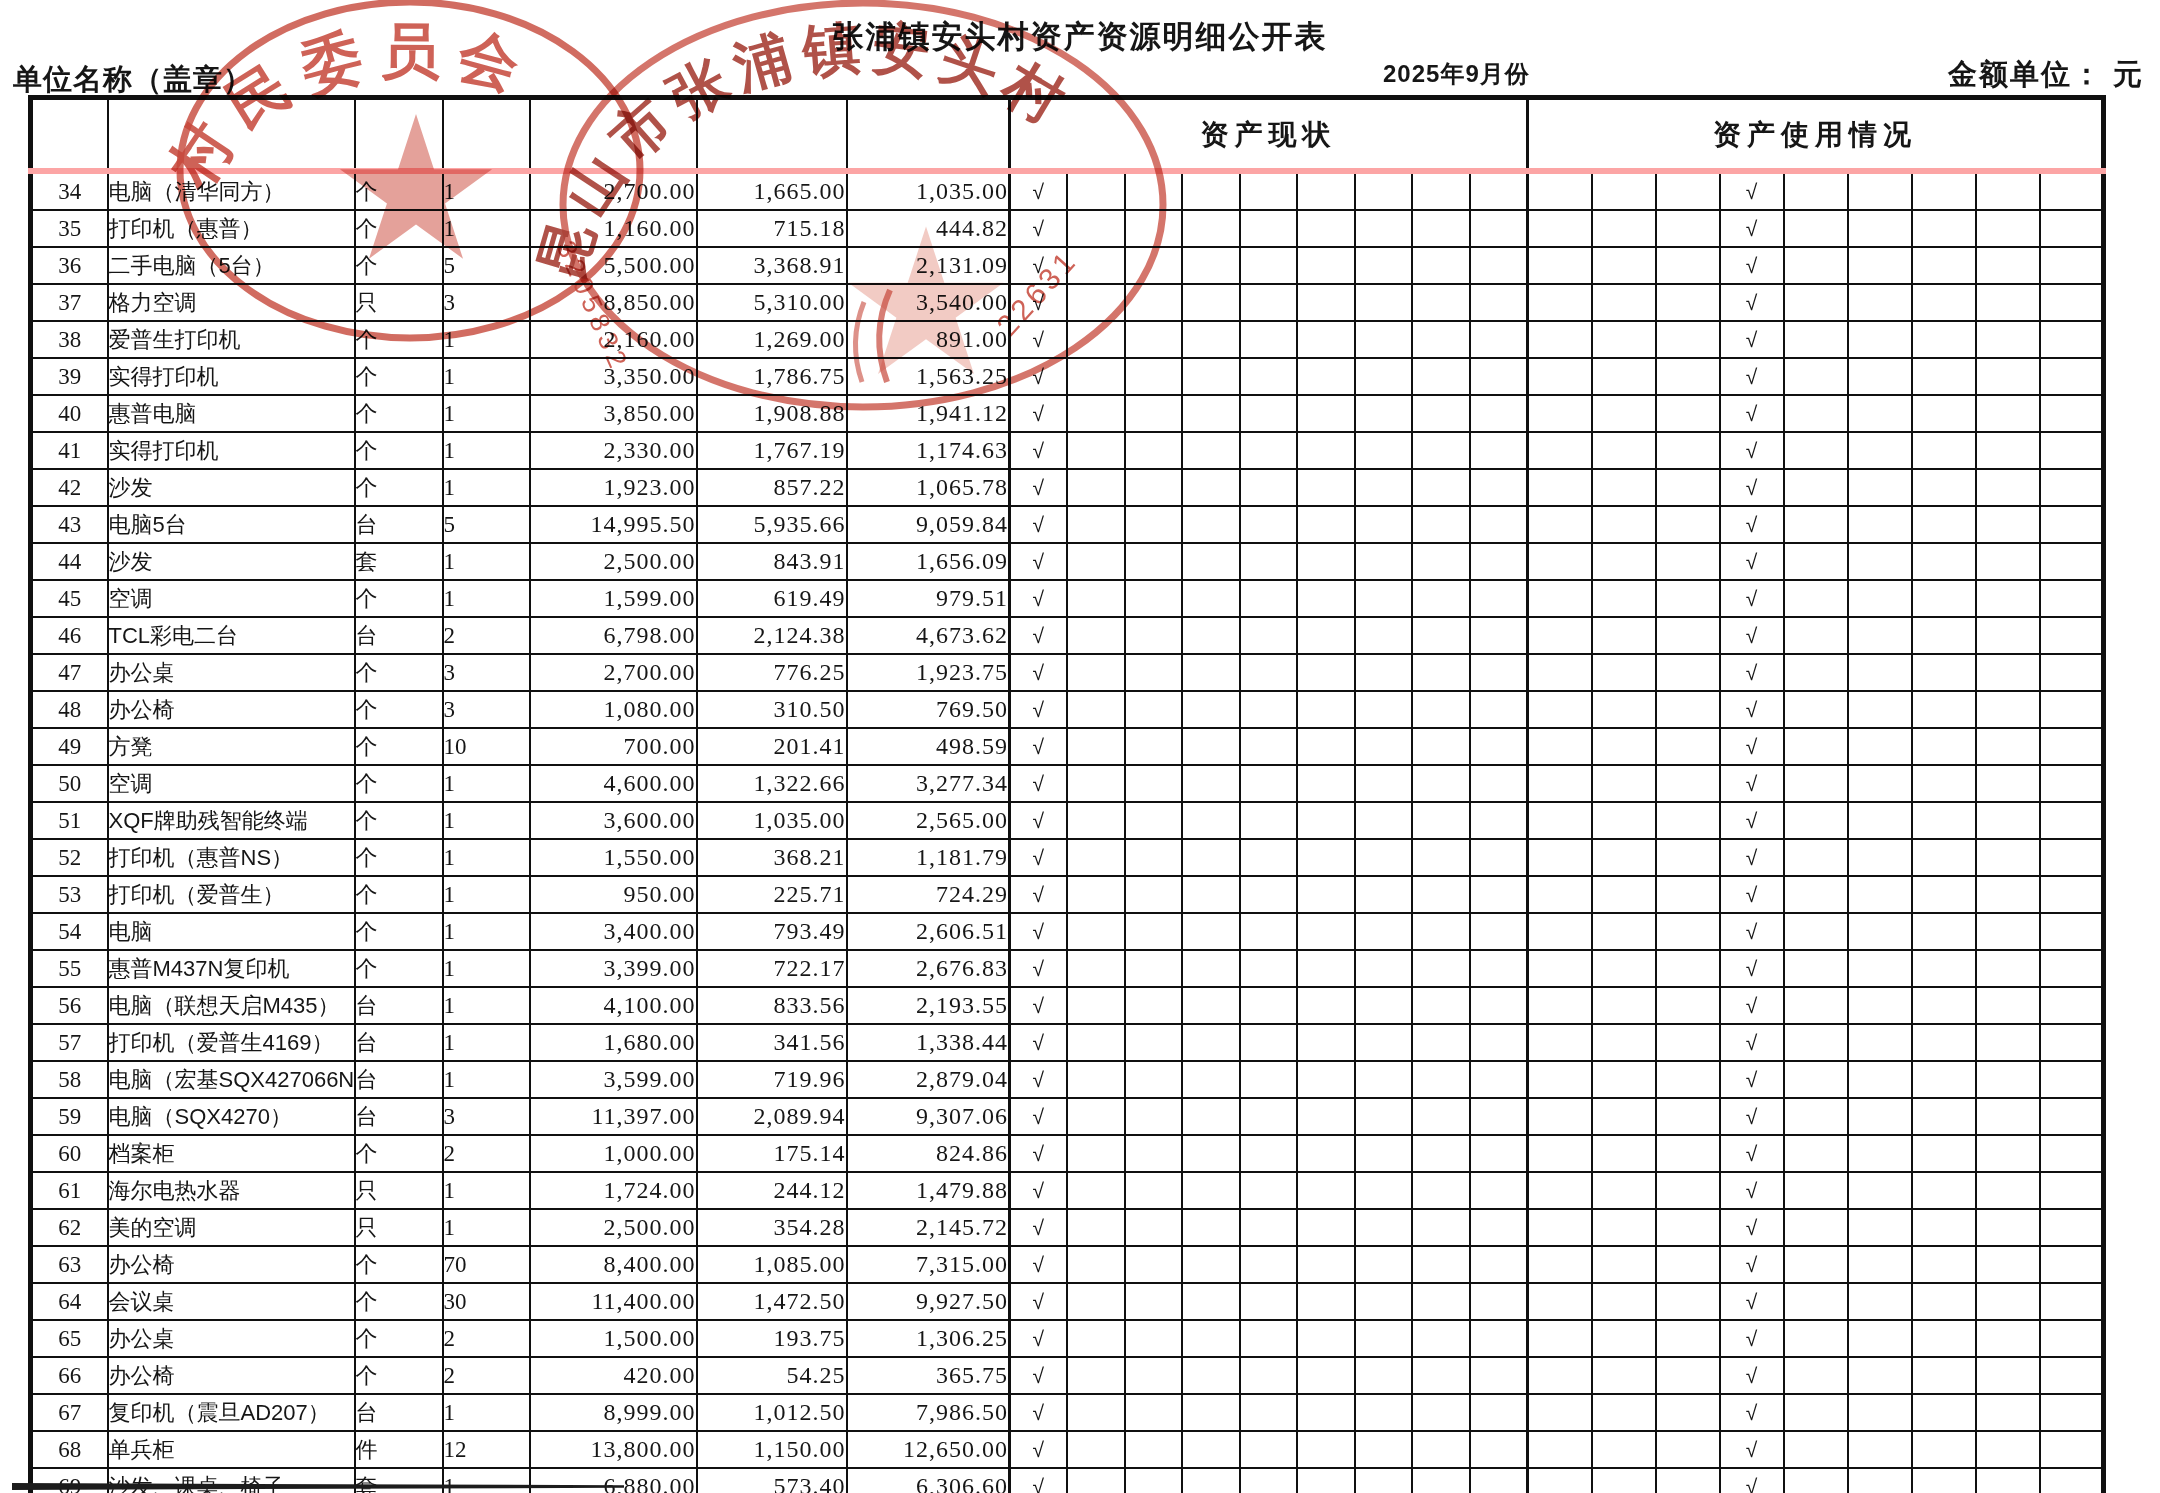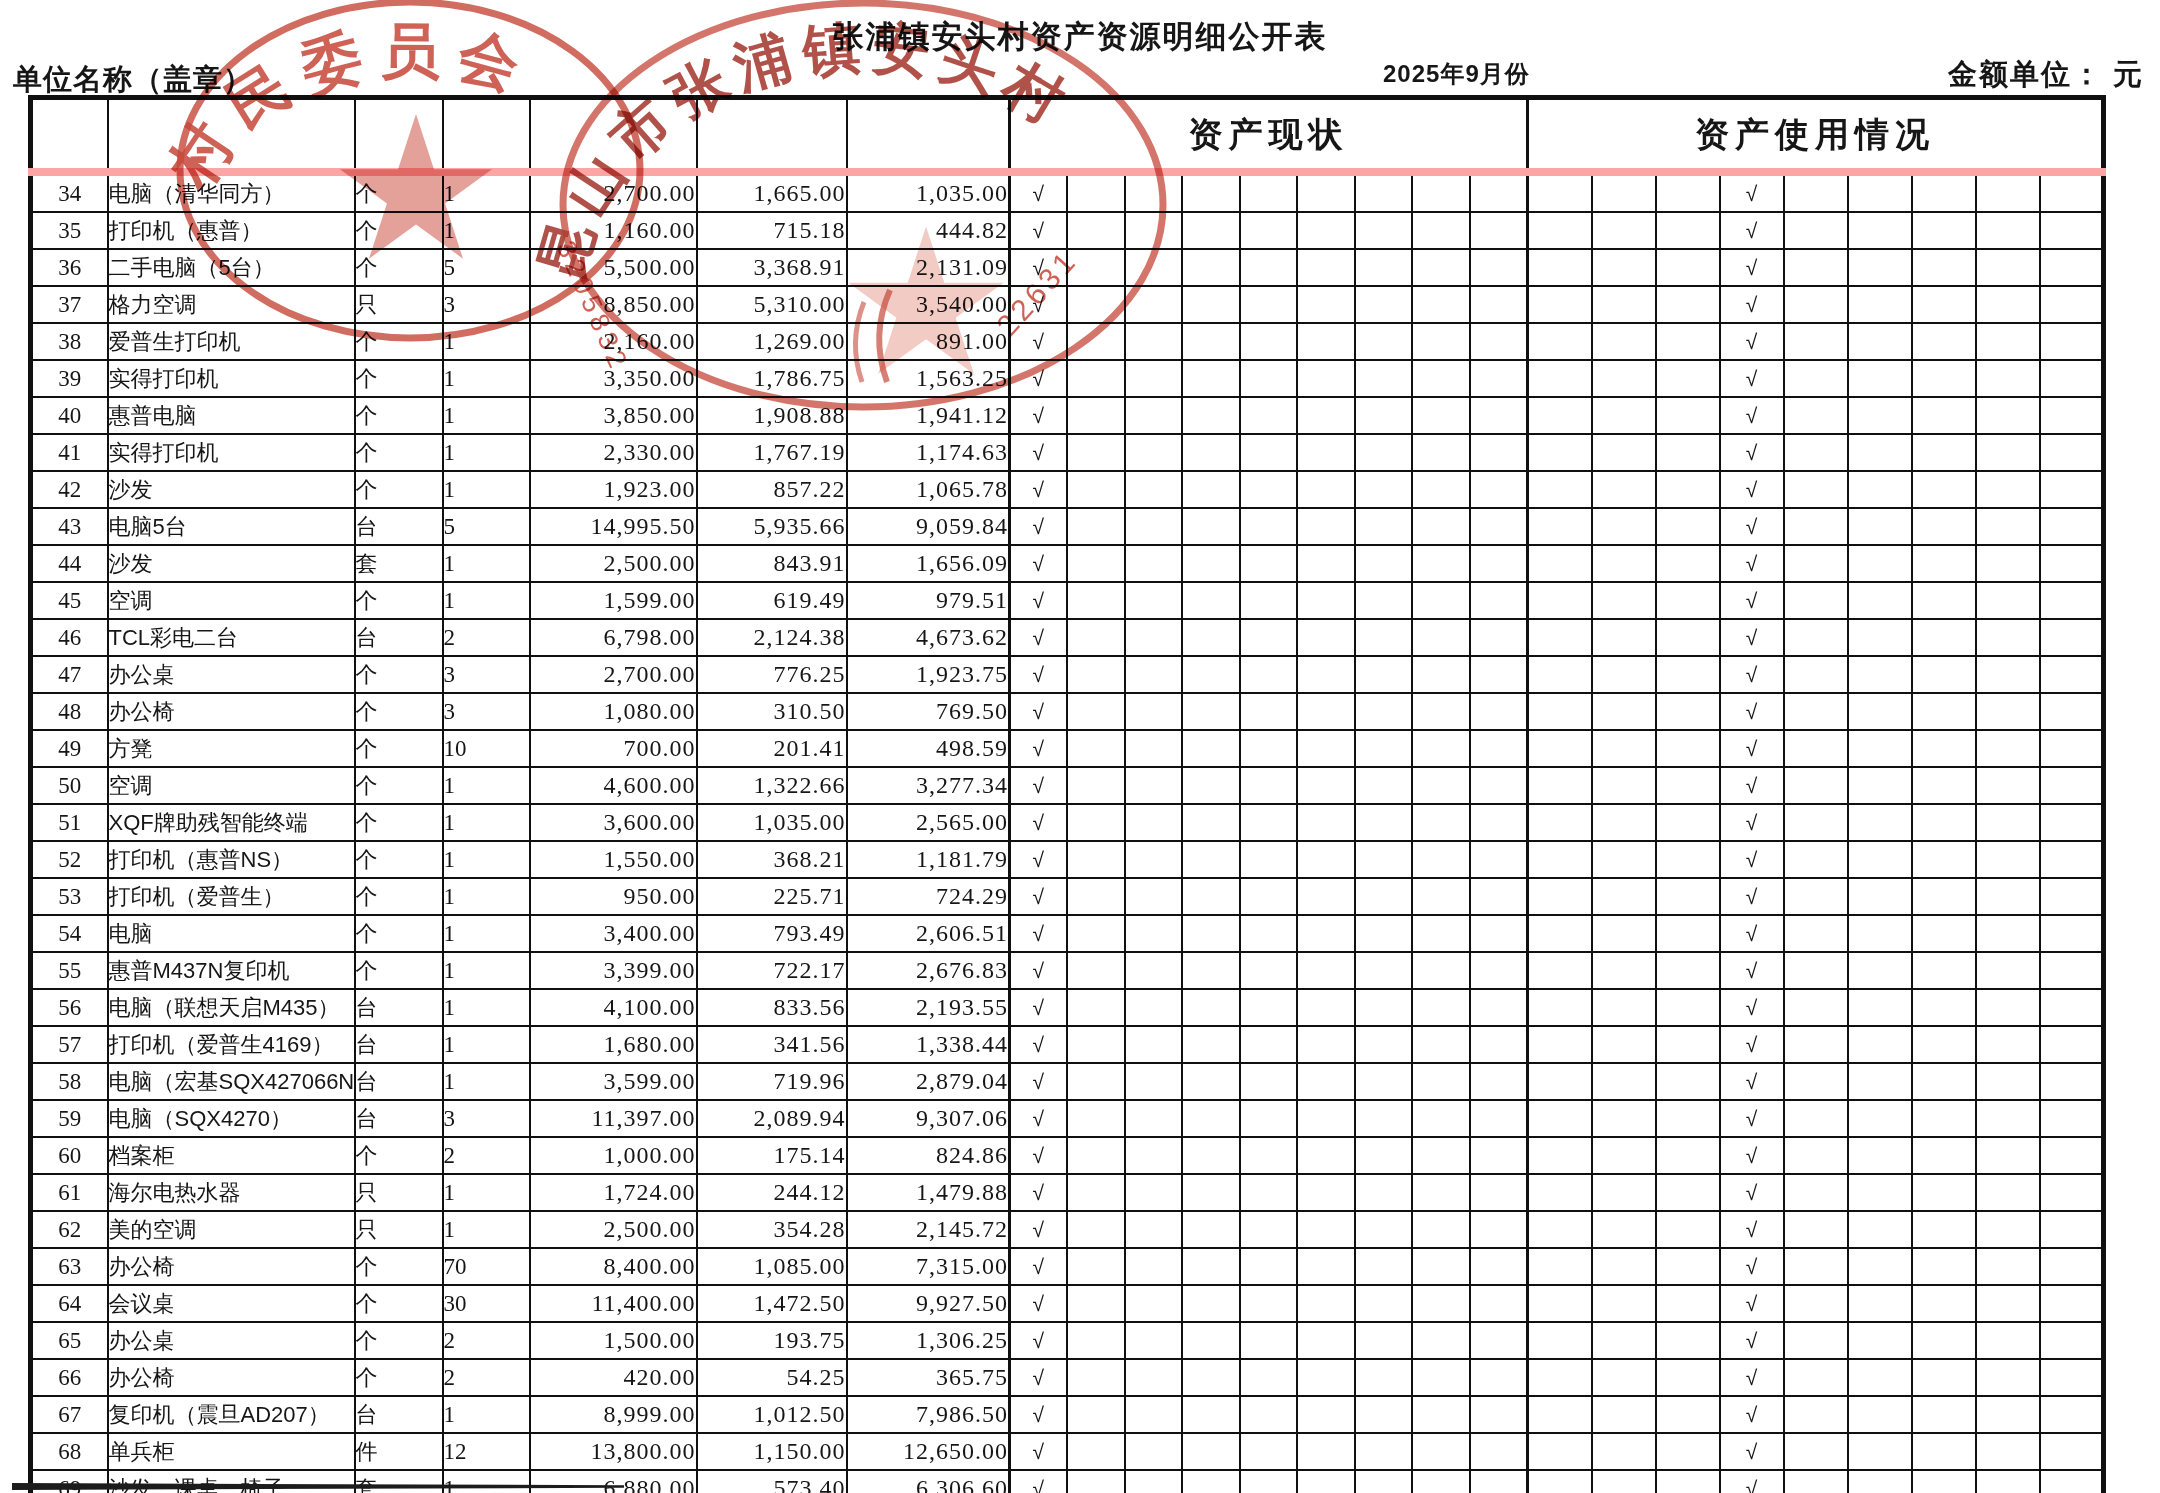--- a/index.html
+++ b/index.html
@@ -18,21 +18,21 @@
   
   table.asset{
     position:absolute;left:28px;top:95px;width:2073px;
     border-collapse:collapse;table-layout:fixed;
     border:5px solid #101010;
   }
   table.asset th, table.asset td{
     border:2px solid #101010;overflow:hidden;white-space:nowrap;
     padding:0;height:35px;line-height:33px;
   }
-  table.asset thead th{height:68px;border-bottom:8px solid #fca5a5;font-size:34px;font-weight:600;letter-spacing:6px;}
+  table.asset thead th{height:68px;border-bottom:6px solid #fca5a5;font-size:28px;font-weight:600;letter-spacing:6px;}
   .td-no{text-align:center;font-size:23px;font-family:Liberation Serif, serif;}
   .td-name{text-align:left;padding-left:8px;font-size:22px;font-weight:500;}
   .td-unit{text-align:left;padding-left:14px;font-size:22px;}
   .td-qty{text-align:left;padding-left:8px;font-size:23px;font-family:"Liberation Serif",serif;}
   .td-num{text-align:right;padding-right:7px;font-size:24px;font-family:"Liberation Serif",serif;letter-spacing:1px;}
   .td-chk{text-align:center;font-size:21px;}
   .sep-r{border-right:3px solid #101010 !important;}
   
   .stamp{position:absolute;mix-blend-mode:multiply;pointer-events:none;}
   #stamp-left{left:158px;top:-6px;}

